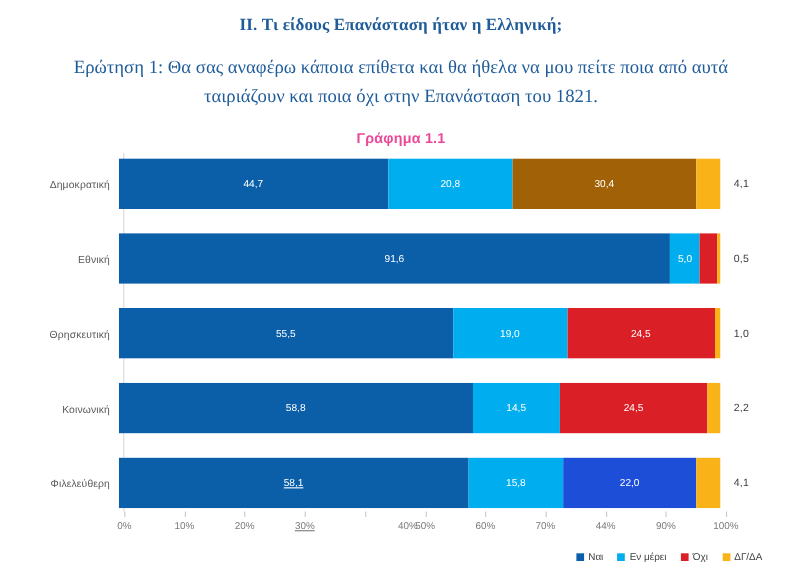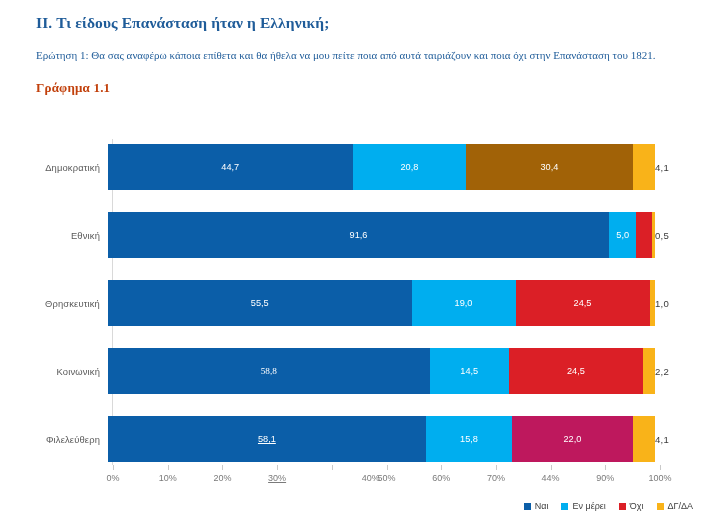--- a/index.html
+++ b/index.html
@@ -17,43 +17,44 @@
 
   .page {
     position: absolute;
     inset: 0;
     padding: 0;
   }
 
   
   .header {
     padding: 14px 34px 0 36px;
+    text-align: center;
   }
   .doc-title {
     font-family: "Liberation Serif", serif;
     font-weight: bold;
     font-size: 15.5px;
     color: #1f5c99;
     letter-spacing: 0.1px;
     margin: 0 0 14px 0;
     line-height: 1.2;
   }
   .question {
     font-family: "Liberation Serif", serif;
-    font-size: 11px;
+    font-size: 17px;
     color: #1f5c99;
     line-height: 1.62;
     margin: 6px 0 16px 0;
     max-width: 660px;
   }
   .figure-label {
-    font-family: Liberation Serif, serif;
+    font-family: Liberation Sans, sans-serif;
     font-weight: bold;
     font-size: 13px;
-    color: #c2410c;
+    color: #ec4899;
     margin: 0;
     letter-spacing: 0.2px;
   }
 
   
   .chart {
     position: absolute;
     left: 0;
     top: 133px;
     width: 727px;
@@ -98,20 +99,21 @@
     justify-content: center;
     font-size: 9.2px;
     color: #ffffff;
     overflow: hidden;
     white-space: nowrap;
     box-sizing: border-box;
   }
   .seg-val { pointer-events: none; }
 
   .total-label {
+    margin-left: 12px;
     font-size: 9.6px;
     color: #3a3a3a;
     white-space: nowrap;
     flex: 0 0 auto;
     letter-spacing: 0.2px;
   }
 
   
   .axis-line {
     position: absolute;
@@ -229,21 +231,21 @@
             <div class="seg" style="width: 24.5%; background: rgb(219, 31, 38);">
               <span class="seg-val">24,5</span>
             </div>
             <div class="seg hide-val" style="width: 1%; background: rgb(249, 179, 25);"></div>
           </div>
           <div class="total-label">1,0</div>
         </div>
         <div class="row">
           <div class="cat-label">Κοινωνική</div>
           <div class="bar-wrap">
-            <div class="seg" style="width: 58.8%; background: rgb(11, 94, 168); font-family: Liberation Serif, serif;">
+            <div class="seg" style="width: 58.8%; background: rgb(11, 94, 168);">
               <span class="seg-val">58,8</span>
             </div>
             <div class="seg" style="width: 14.5%; background: rgb(0, 174, 239);">
               <span class="seg-val">14,5</span>
             </div>
             <div class="seg" style="width: 24.5%; background: rgb(219, 31, 38);">
               <span class="seg-val">24,5</span>
             </div>
             <div class="seg hide-val" style="width: 2.2%; background: rgb(249, 179, 25);"></div>
           </div>
@@ -251,21 +253,21 @@
         </div>
         <div class="row">
           <div class="cat-label">Φιλελεύθερη</div>
           <div class="bar-wrap">
             <div class="seg" style="width: 58.1%; background: rgb(11, 94, 168); text-decoration: underline;">
               <span class="seg-val">58,1</span>
             </div>
             <div class="seg" style="width: 15.8%; background: rgb(0, 174, 239);">
               <span class="seg-val">15,8</span>
             </div>
-            <div class="seg" style="width: 22%; background: #be185d;">
+            <div class="seg" style="width: 22%; background: #1d4ed8;">
               <span class="seg-val">22,0</span>
             </div>
             <div class="seg hide-val" style="width: 4.1%; background: rgb(249, 179, 25);"></div>
           </div>
           <div class="total-label">4,1</div>
         </div>
       </div>
 
     <div class="xaxis" id="x-axis">
         <div class="tick" style="left: 0%;"></div>

